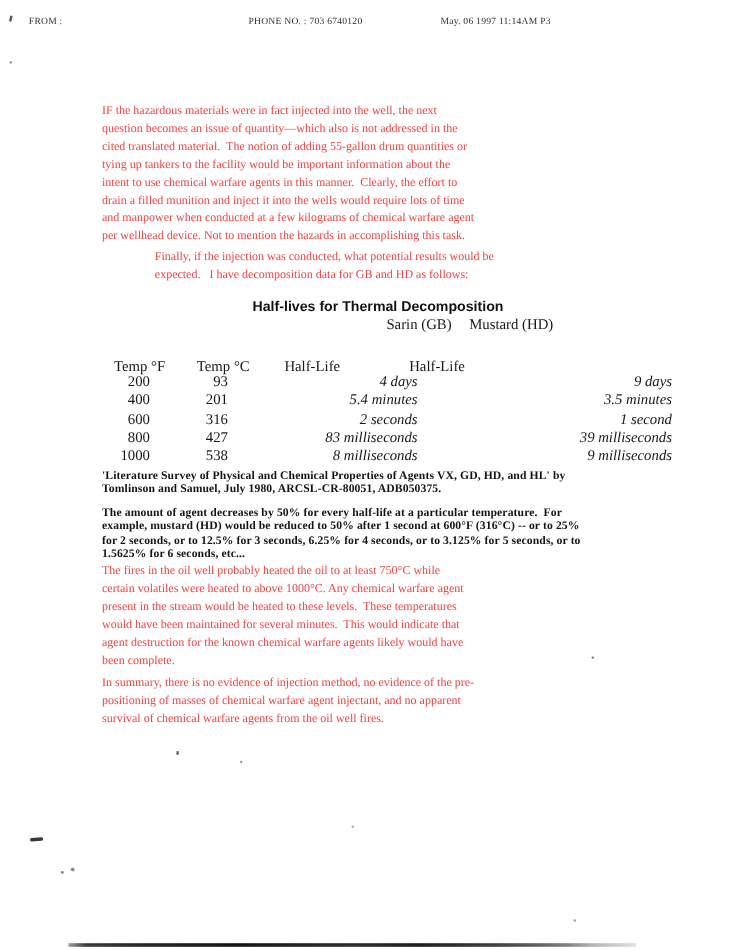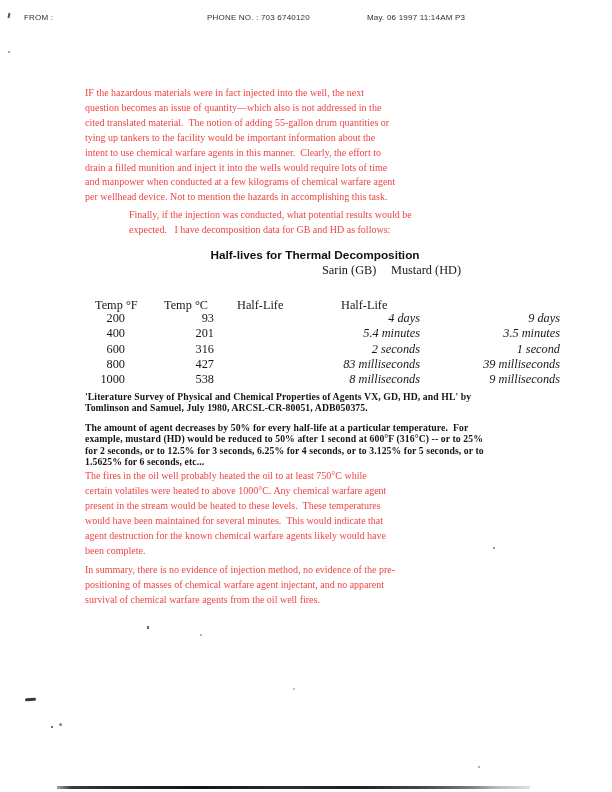--- a/index.html
+++ b/index.html
@@ -3,21 +3,21 @@
 <meta charset="utf-8">
 <style>
   html,body{margin:0;padding:0;background:#ffffff;}
   .page{
     position:relative;width:612px;height:792px;background:#ffffff;
     overflow:hidden;color:#1b1b1b;
     font-family:"Liberation Serif","DejaVu Serif",serif;
   }
   
   .fax-header{position:absolute;top:13px;left:0;width:612px;height:14px;
-    font-family:Liberation Sans, sans-serif;
+    font-family:Liberation Serif, serif;
     font-size:8px;color:#2e2e2e;letter-spacing:.2px;}
   .fh{position:absolute;top:0;white-space:pre;}
   .fh.from{left:24px;}
   .fh.phone{left:207px;text-align:center;}
   .fh.date{left:367px;}
   
   .para{
     position:absolute;left:85px;width:480px;
     font-size:10px;line-height:14.9px;white-space:pre;
     color:#ef4444;
@@ -34,21 +34,21 @@
   }
   .agent-h{position:absolute;top:263px;font-size:12.3px;color:#171717;white-space:pre;}
   .agent-h.sarin{left:322px;}
   .agent-h.mustard{left:391px;}
   .col-h{position:absolute;top:278px;font-size:12.3px;color:#171717;white-space:pre;margin-top:20px;}
   .ch1{left:95px;}
   .ch2{left:164px;}
   .ch3{left:237px;}
   .ch4{left:341px;}
   .trows{position:absolute;left:85px;top:311px;width:475px;font-size:12.3px;color:#171717;}
-  .trow{display:grid;grid-template-columns:40px 65px 32px 126px 1fr;line-height:15.35px;gap:24px;}
+  .trow{display:grid;grid-template-columns:40px 65px 32px 126px 1fr;line-height:15.35px;}
   .tc{white-space:pre;}
   .tc1,.tc2{text-align:right;}
   .tc4,.tc5{text-align:right;font-style:italic;}
   
   .fn{
     position:absolute;left:85px;width:480px;white-space:pre;
     font-size:9.7px;line-height:11.4px;font-weight:bold;color:#141414;
     letter-spacing:.1px;
   }
   .fn1{top:391px;}

